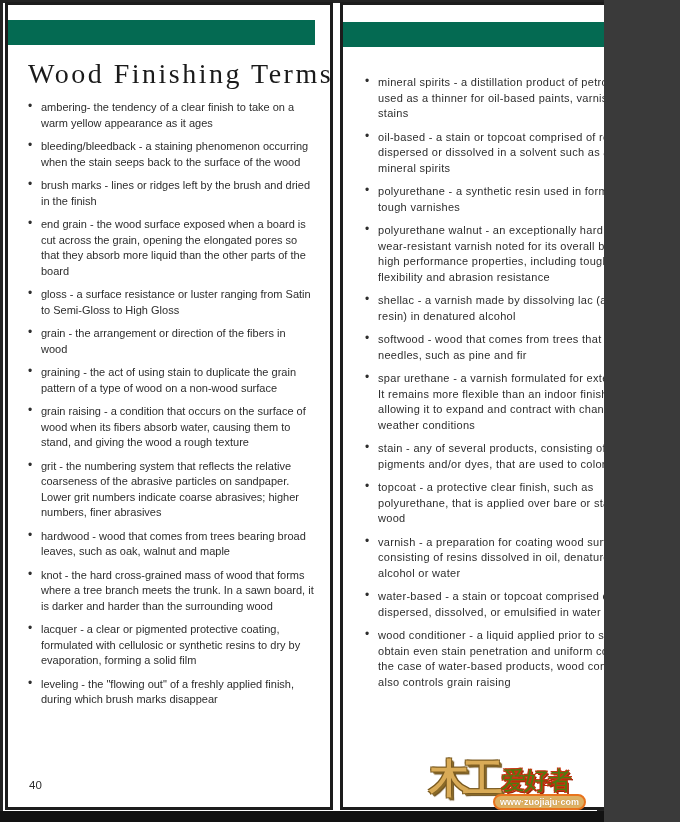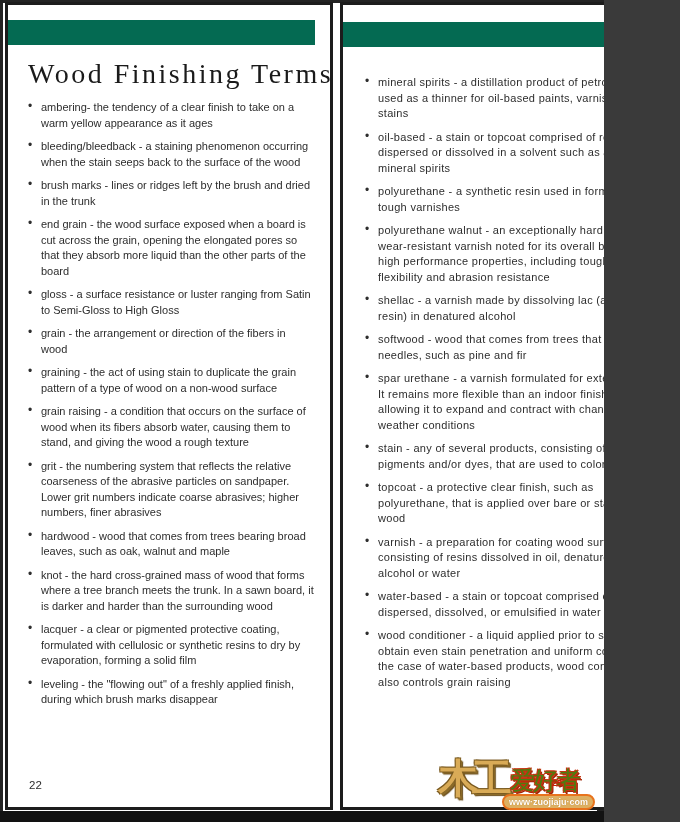--- a/index.html
+++ b/index.html
@@ -25,21 +25,21 @@
 
   ul.terms{list-style:none;margin:0;padding:0;color:#2d2d2d;}
   .panel.left  ul.terms{margin:10px 16px 0 20px;font-size:11px;line-height:15.5px;}
   .panel.right ul.terms{margin:28px 12px 0 22px;font-size:11px;line-height:15.5px;letter-spacing:0.3px;}
   ul.terms li{position:relative;padding-left:13px;margin-bottom:8px;}
   ul.terms li .bullet{position:absolute;left:0;top:-1px;font-size:12px;color:#2d2d2d;}
 
   .page-number{position:absolute;left:21px;bottom:16px;font-size:11.5px;color:#2d2d2d;}
 
   
-  .wm{position:absolute;right:8px;bottom:6px;width:160px;height:64px;}
+  .wm{position:absolute;right:17px;bottom:6px;width:160px;height:64px;}
   .wm-cn{position:absolute;left:2px;top:-4px;font-size:40px;font-weight:bold;line-height:60px;
          letter-spacing:-6px;color:#d9ab57;
          text-shadow:-1px -1px 0 #7a5a20,1px -1px 0 #7a5a20,-1px 1px 0 #7a5a20,
                       2px 2px 0 #8a6a28,3px 3px 1px #6b4e1c;}
   .wm-fan{position:absolute;left:74px;top:12px;font-size:25px;font-weight:normal;letter-spacing:-2px;
           color:#4d7c0f;
           text-shadow:-1px -1px 0 #c43411,1px -1px 0 #c43411,-1px 1px 0 #c43411,1px 1px 0 #c43411,
                        2px 2px 0 #9c2608;}
   .wm-num{position:absolute;left:116px;top:26px;font-size:9px;font-weight:bold;color:#c41f08;}
   .wm-url{position:absolute;left:66px;top:42px;background:#ddb062;border:2px solid #e8731d;
@@ -53,33 +53,33 @@
   <div class="frame-top"></div>
   <div class="frame-left"></div>
   <div class="frame-right"></div>
 
   <div class="panel left">
     <div class="greenbar"></div>
     <h1 class="doc-title">Wood Finishing Terms</h1>
     <ul class="terms">
         <li><span class="bullet">•</span><span>ambering- the tendency of a clear finish to take on a warm yellow appearance as it ages</span></li>
         <li><span class="bullet">•</span><span>bleeding/bleedback - a staining phenomenon occurring when the stain seeps back to the surface of the wood</span></li>
-        <li><span class="bullet">•</span><span>brush marks - lines or ridges left by the brush and dried in the trunk</span></li>
+        <li><span class="bullet">•</span><span>brush marks - lines or ridges left by the brush and dried in the finish</span></li>
         <li><span class="bullet">•</span><span>end grain - the wood surface exposed when a board is cut across the grain, opening the elongated pores so that they absorb more liquid than the other parts of the board</span></li>
         <li><span class="bullet">•</span><span>gloss - a surface resistance or luster ranging from Satin to Semi-Gloss to High Gloss</span></li>
         <li><span class="bullet">•</span><span>grain - the arrangement or direction of the fibers in wood</span></li>
         <li><span class="bullet">•</span><span>graining - the act of using stain to duplicate the grain pattern of a type of wood on a non-wood surface</span></li>
         <li><span class="bullet">•</span><span>grain raising - a condition that occurs on the surface of wood when its fibers absorb water, causing them to stand, and giving the wood a rough texture</span></li>
         <li><span class="bullet">•</span><span>grit - the numbering system that reflects the relative coarseness of the abrasive particles on sandpaper. Lower grit numbers indicate coarse abrasives; higher numbers, finer abrasives</span></li>
         <li><span class="bullet">•</span><span>hardwood - wood that comes from trees bearing broad leaves, such as oak, walnut and maple</span></li>
         <li><span class="bullet">•</span><span>knot - the hard cross-grained mass of wood that forms where a tree branch meets the trunk.  In a sawn board, it is darker and harder than the surrounding wood</span></li>
         <li><span class="bullet">•</span><span>lacquer - a clear or pigmented protective coating, formulated with cellulosic or synthetic resins to dry by evaporation, forming a solid film</span></li>
         <li><span class="bullet">•</span><span>leveling - the "flowing out" of a freshly applied finish, during which brush marks disappear</span></li>
       </ul>
-    <div class="page-number">22</div>
+    <div class="page-number">40</div>
   </div>
 
   <div class="panel right">
     <div class="greenbar"></div>
     <ul class="terms">
         <li><span class="bullet">•</span><span>mineral spirits - a distillation product of petroleum used as a thinner for oil-based paints, varnishes, and stains</span></li>
         <li><span class="bullet">•</span><span>oil-based - a stain or topcoat comprised of resins dispersed or dissolved in a solvent such as alcohol or mineral spirits</span></li>
         <li><span class="bullet">•</span><span>polyurethane - a synthetic resin used in formulating tough varnishes</span></li>
         <li><span class="bullet">•</span><span>polyurethane walnut - an exceptionally hard and wear-resistant varnish noted for its overall balance of high performance properties, including toughness, flexibility and abrasion resistance</span></li>
         <li><span class="bullet">•</span><span>shellac - a varnish made by dissolving lac (a natural resin) in denatured alcohol</span></li>

